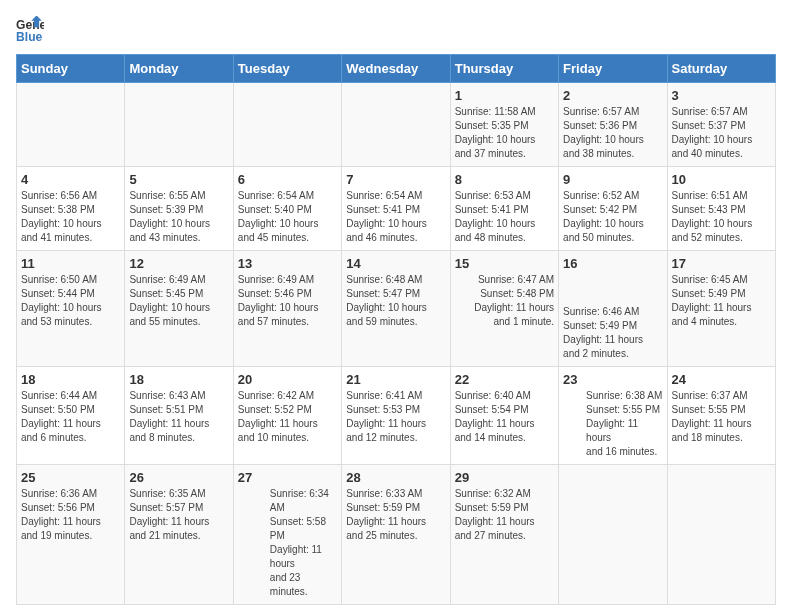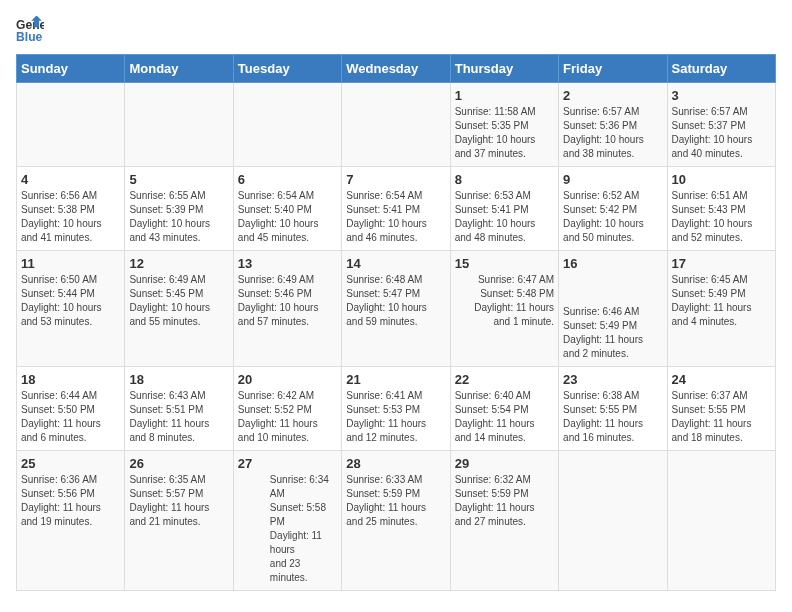--- a/index.html
+++ b/index.html
@@ -277,21 +277,21 @@
         </td>
         <td>
           <span class="day-num">22</span>
           <div class="cell-content" style="white-space: pre-line;">Sunrise: 6:40 AM
 Sunset: 5:54 PM
 Daylight: 11 hours
 and 14 minutes.</div>
         </td>
         <td>
           <span class="day-num">23</span>
-          <div class="cell-content" style="white-space: pre-line;">Sunrise: 6:38 AM
+          <div class="cell-content" style="white-space: pre-line; margin-left: 23px;">Sunrise: 6:38 AM
 Sunset: 5:55 PM
 Daylight: 11 hours
 and 16 minutes.</div>
         </td>
         <td>
           <span class="day-num">24</span>
           <div class="cell-content" style="white-space: pre-line;">Sunrise: 6:37 AM
 Sunset: 5:55 PM
 Daylight: 11 hours
 and 18 minutes.</div>

